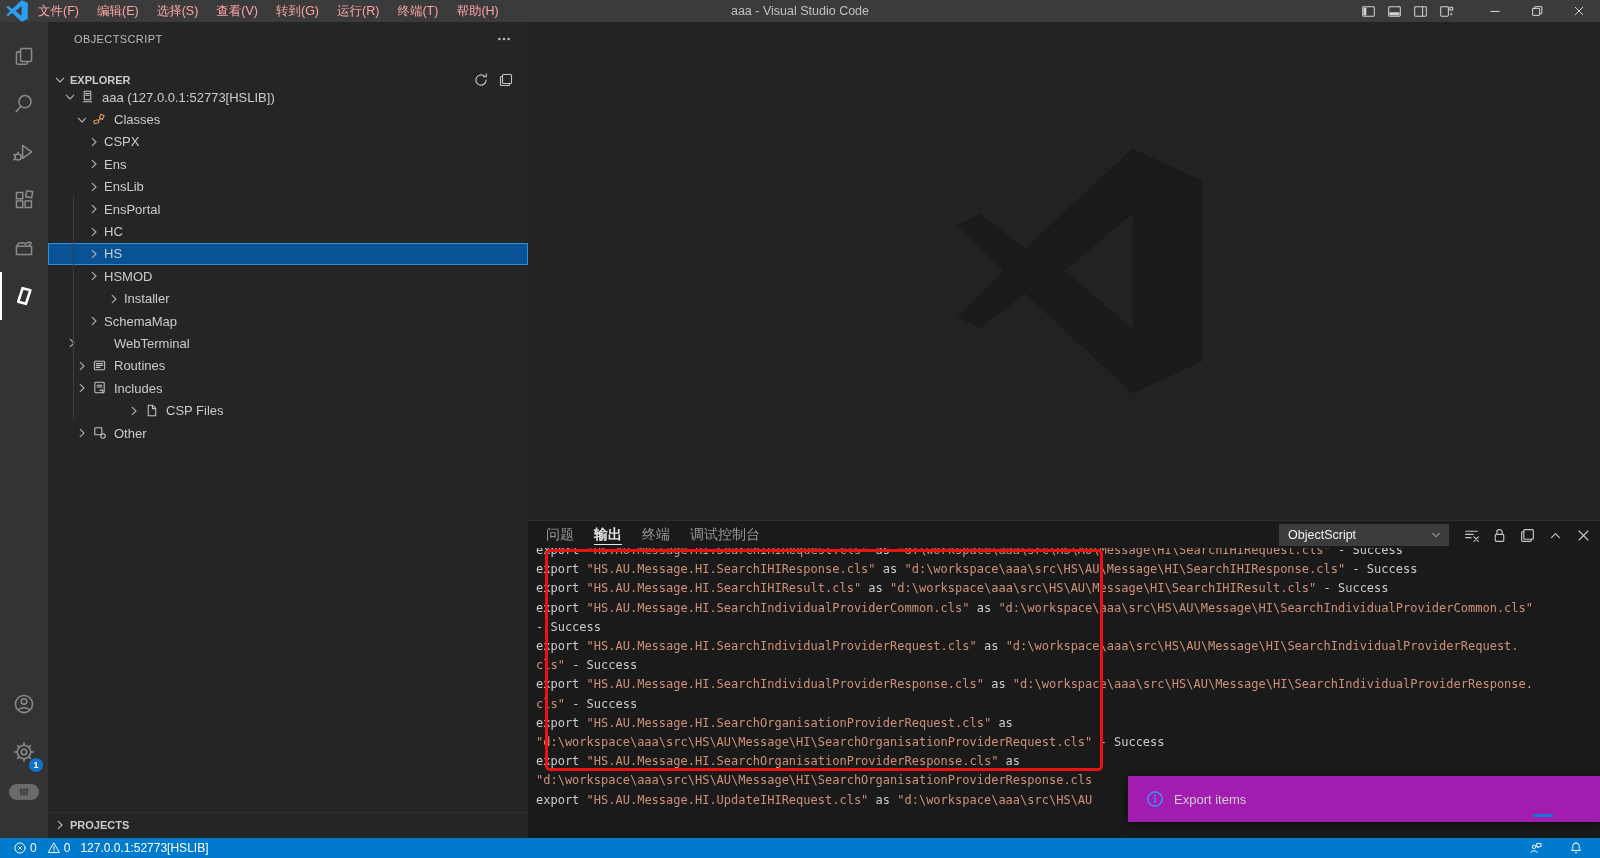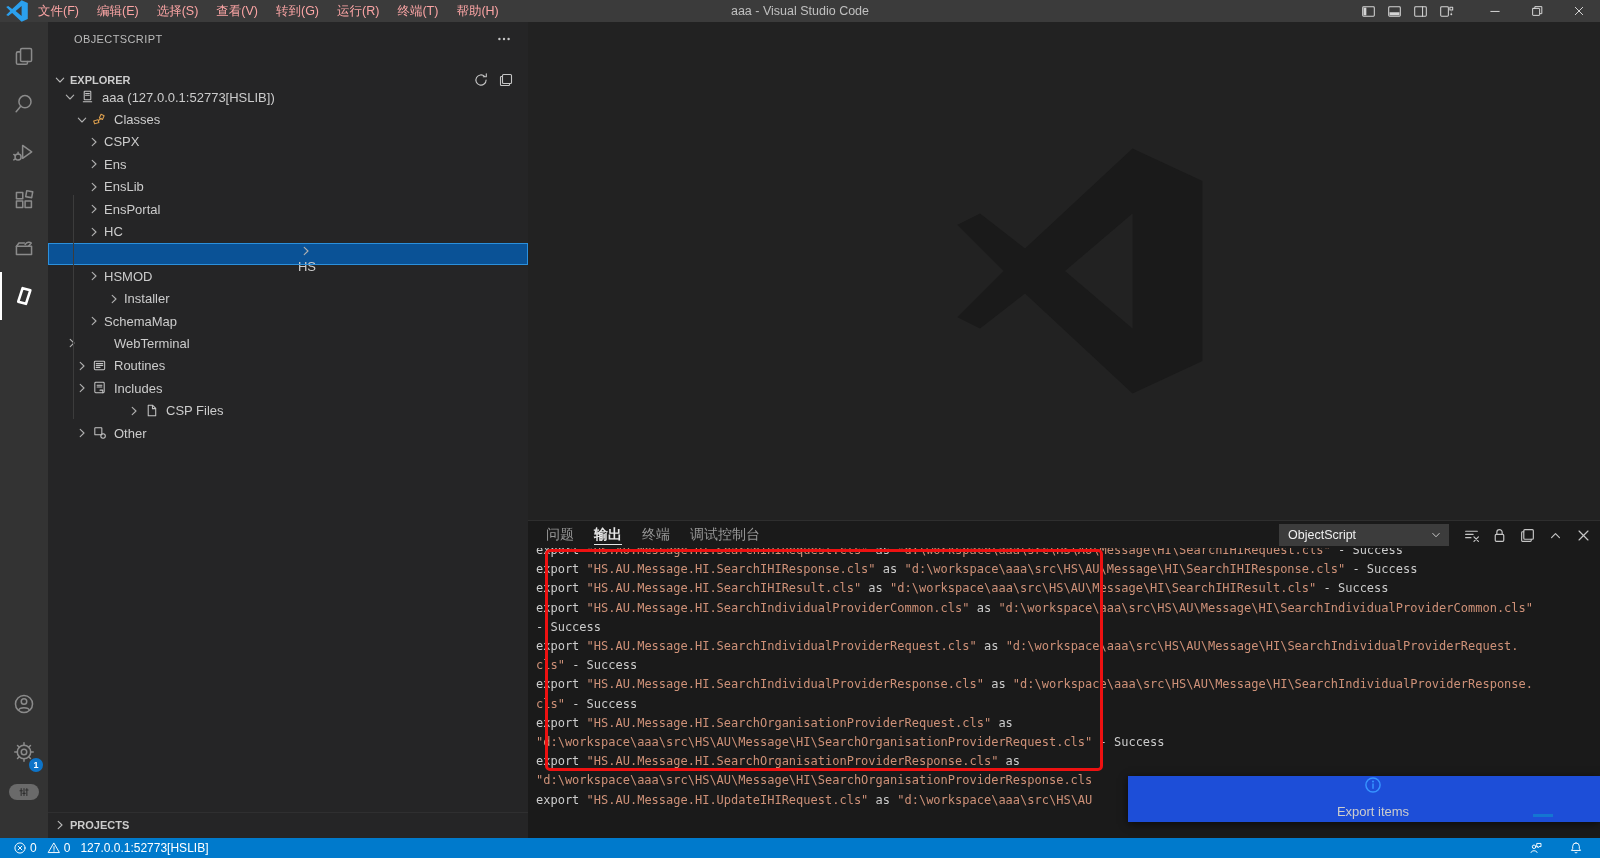--- a/index.html
+++ b/index.html
@@ -38,21 +38,21 @@
   .sb-title .ic{width:16px;height:16px;color:#c5c5c5;}
   .section-header{position:absolute;left:0;width:100%;height:24px;display:flex;align-items:center;font-weight:bold;font-size:11px;color:#cccccc;box-sizing:border-box;}
   .section-header .chev{width:16px;height:16px;color:#b9b9b9;margin:0 2px 0 4px;flex:none;}
   .chev svg{width:16px;height:16px;}
   .sec-actions{margin-left:auto;display:flex;gap:9px;margin-right:14px;}
   .sec-actions .ic{width:16px;height:16px;color:#c5c5c5;}
   #explorer-header{top:46px;}
   #projects-header{top:790px;border-top:1px solid #2f2f30;}
   .tree{position:absolute;left:0;top:64px;width:100%;}
   .tree-row{height:22.4px;display:flex;align-items:center;font-size:13px;color:#cccccc;box-sizing:border-box;white-space:nowrap;}
-  .tree-row.selected{background:var(--c-selection,#0a5296);outline:1px solid #2b90dd;outline-offset:-1px;flex-direction:column;}
+  .tree-row.selected{background:var(--c-selection,#0a5296);outline:1px solid #2b90dd;outline-offset:-1px;}
   .tree-row .chev{width:16px;height:16px;color:#b0b0b0;flex:none;margin-right:2px;}
   .tree-icon{width:17px;height:16px;margin-right:5px;color:#c5c5c5;flex:none;}
   .tree-icon svg{width:15px;height:15px;}
   .tree-icon.orange{color:var(--c-classes_icon,#dfa14f);}
   .guide{position:absolute;left:25px;top:108.8px;width:1px;height:224px;background:#3c3c3c;}
   
   .editor{position:absolute;left:528px;top:22px;width:1072px;height:498px;background:#222222;}
   .watermark{position:absolute;left:427px;top:103px;width:250px;height:292px;color:#1a1a1a;}
   .watermark svg{width:100%;height:100%;}
   
@@ -67,22 +67,22 @@
                   justify-content:space-between;padding:0 6px 0 9px;margin-right:4px;box-sizing:border-box;}
   .channel-select .ic{width:14px;height:14px;color:#cccccc;}
   .panel-act{width:17px;height:17px;color:#c5c5c5;}
   .output{position:absolute;left:8px;top:27px;right:0;bottom:0;overflow:hidden;
           font-family:"DejaVu Sans Mono","Liberation Mono",monospace;font-size:12px;line-height:19.2px;white-space:pre;color:#cccccc;}
   .output .ln:first-child{margin-top:-7px;}
   .str{color:var(--c-string,#ce9178);}
   
   .red-box{position:absolute;left:545px;top:549px;width:558px;height:222px;border:3px solid var(--c-annotation,#ee1111);
            border-radius:5px;box-sizing:border-box;z-index:5;pointer-events:none;}
-  .toast{position:absolute;left:1128px;top:776px;width:472px;height:46px;background:#1d4ed8;box-shadow:0 2px 8px rgba(0,0,0,.6);
-         z-index:6;display:flex;align-items:center;padding-left:18px;gap:10px;box-sizing:border-box;flex-direction:column;}
+  .toast{position:absolute;left:1128px;top:776px;width:472px;height:46px;background:#a21caf;box-shadow:0 2px 8px rgba(0,0,0,.6);
+         z-index:6;display:flex;align-items:center;padding-left:18px;gap:10px;box-sizing:border-box;}
   .toast .ic{width:18px;height:18px;color:var(--c-info,#3794ff);flex:none;}
   .toast-msg{font-size:13px;color:#cccccc;}
   .toast-progress{position:absolute;left:405px;top:38px;width:20px;height:3px;background:#1476d2;}
   .statusbar{position:absolute;left:0;top:838px;width:1600px;height:20px;background:var(--c-status_bar,#007acc);
              display:flex;align-items:center;justify-content:space-between;color:#ffffff;font-size:12px;z-index:10;}
   .sb-left{display:flex;align-items:center;margin-left:8px;}
   .sb-right{display:flex;align-items:center;margin-right:12px;gap:16px;}
   .sb-item{display:flex;align-items:center;gap:3px;padding:0 5px;height:20px;white-space:nowrap;}
   .sb-item .ic{width:14px;height:14px;color:#fff;}
 </style>

